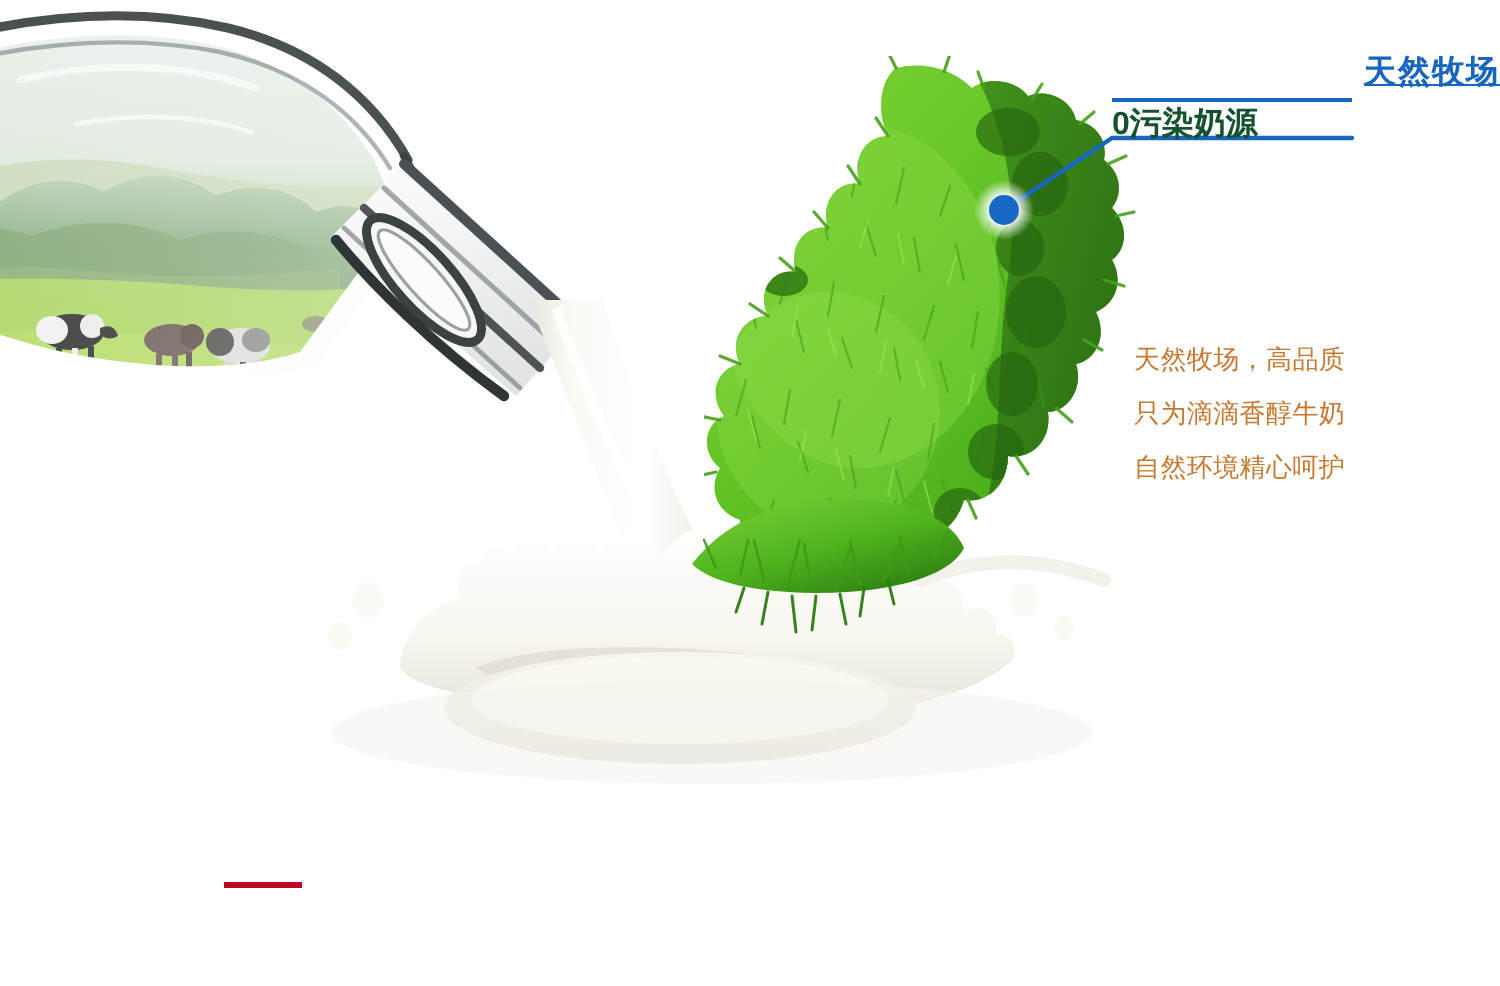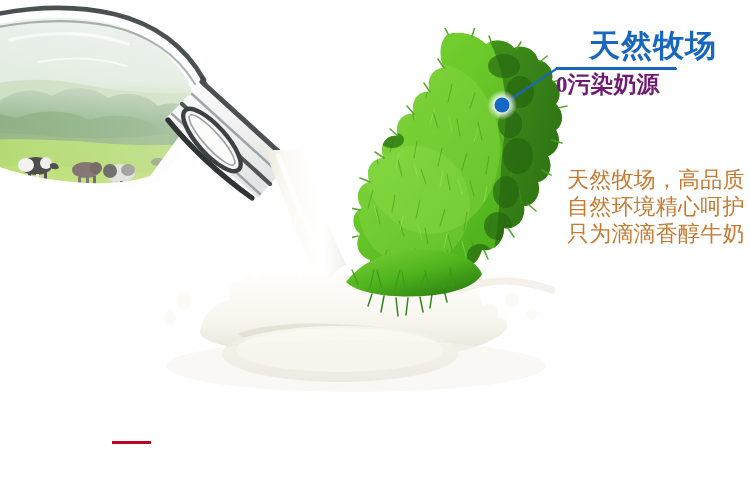--- a/index.html
+++ b/index.html
@@ -48,51 +48,51 @@
     overflow:visible;
   }
 
   
   .headline-block{
     position:absolute;
     left:556px; top:28px;
     width:194px;
   }
   .headline-main{
-    font-size:31px;
+    font-size:16px;
     font-weight:bold;
     color:#1767c0;
     letter-spacing:1px;
     line-height:1.15;
-    text-align:center;
+    text-align:right;
     white-space:nowrap;
+    text-decoration:underline;
   }
   .headline-rule{
     margin-top:3px;
     height:2px;
     width:120px;
     background:#1767c0;
   }
   .headline-sub{
     margin-top:3px;
-    font-size:23px;
+    font-size:16px;
     font-weight:bold;
-    color:#701a75;
+    color:#14532d;
     letter-spacing:0px;
     line-height:1.15;
     white-space:nowrap;
-    font-family:Liberation Serif, serif;
   }
 
   .body-block{
     position:absolute;
     left:567px; top:166px;
     width:180px;
     color:#c8782f;
-    font-size:22px;
+    font-size:13px;
     line-height:27px;
     letter-spacing:0.2px;
   }
   .body-line{white-space:nowrap;}
 
   
   .red-mark{
     position:absolute;
     left:112px; top:441px;
     width:39px; height:3px;
@@ -541,19 +541,19 @@
   </svg>
 
   <div class="headline-block">
     <div class="headline-main">天然牧场</div>
     <div class="headline-rule"></div>
     <div class="headline-sub">0污染奶源</div>
   </div>
 
   <div class="body-block">
     <div class="body-line">天然牧场，高品质</div>
+    <div class="body-line">只为滴滴香醇牛奶</div>
     <div class="body-line">自然环境精心呵护</div>
-    <div class="body-line">只为滴滴香醇牛奶</div>
   </div>
 
   <div class="red-mark"></div>
 
 </div>
 
 </body></html>

